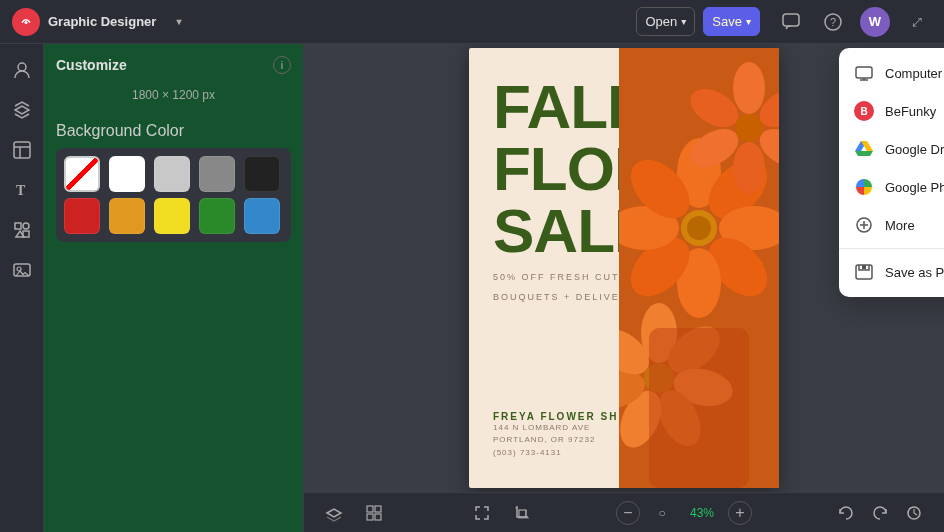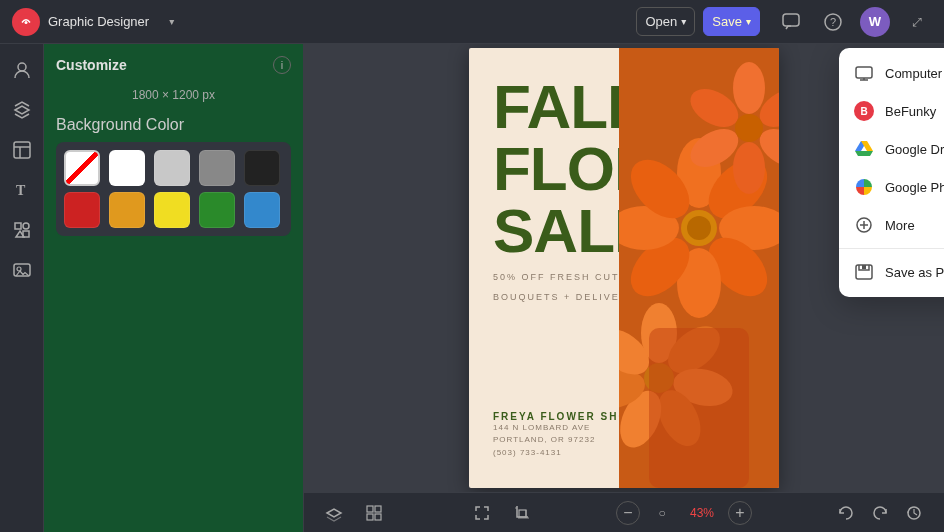--- a/index.html
+++ b/index.html
@@ -30,21 +30,21 @@
       border-radius: 50%;
       background: #e63946;
       display: flex; align-items: center; justify-content: center;
       flex-shrink: 0;
     }
     .topbar-logo svg { width: 18px; height: 18px; }
     .topbar-project {
       display: flex; align-items: center; gap: 20px;
       color: #e0e0e0;
       font-size: 13px;
-      font-weight: 400;
+      font-weight: 700;
       cursor: pointer;
     }
     .topbar-project .chevron { color: #aaa; font-size: 10px; }
     .topbar-spacer { flex: 1; }
     .topbar-btn {
       display: flex; align-items: center; gap: 4px;
       padding: 6px 8px;
       border-radius: 6px;
       border: 1px solid #555;
       background: transparent;
@@ -134,21 +134,21 @@
       font-size: 13px;
       font-weight: 500;
       cursor: pointer;
       text-align: center;
     }
     .size-label {
       text-align: center;
       color: #aaa;
       font-size: 12px;
       margin-top: 6px;
-      margin-bottom: 14px;
+      margin-bottom: 20px;
     }
     .section-title {
       font-size: 16px;
       color: #ccc;
       font-weight: 500;
       margin-bottom: 8px;
     }
     .color-grid {
       display: grid;
       grid-template-columns: repeat(5, 1fr);
@@ -274,21 +274,21 @@
     .zoom-btn {
       width: 24px; height: 24px;
       border-radius: 50%;
       border: 1px solid #555;
       background: transparent;
       color: #aaa;
       display: flex; align-items: center; justify-content: center;
       font-size: 16px; cursor: pointer;
     }
     .zoom-label {
-      color: #ef4444;
+      color: #22c55e;
       font-size: 12px;
       min-width: 36px;
       text-align: center;
     }
     .undo-redo {
       display: flex; align-items: center; gap: 6px;
     }
     .dropdown-menu {
       position: absolute;
       top: 4px;

